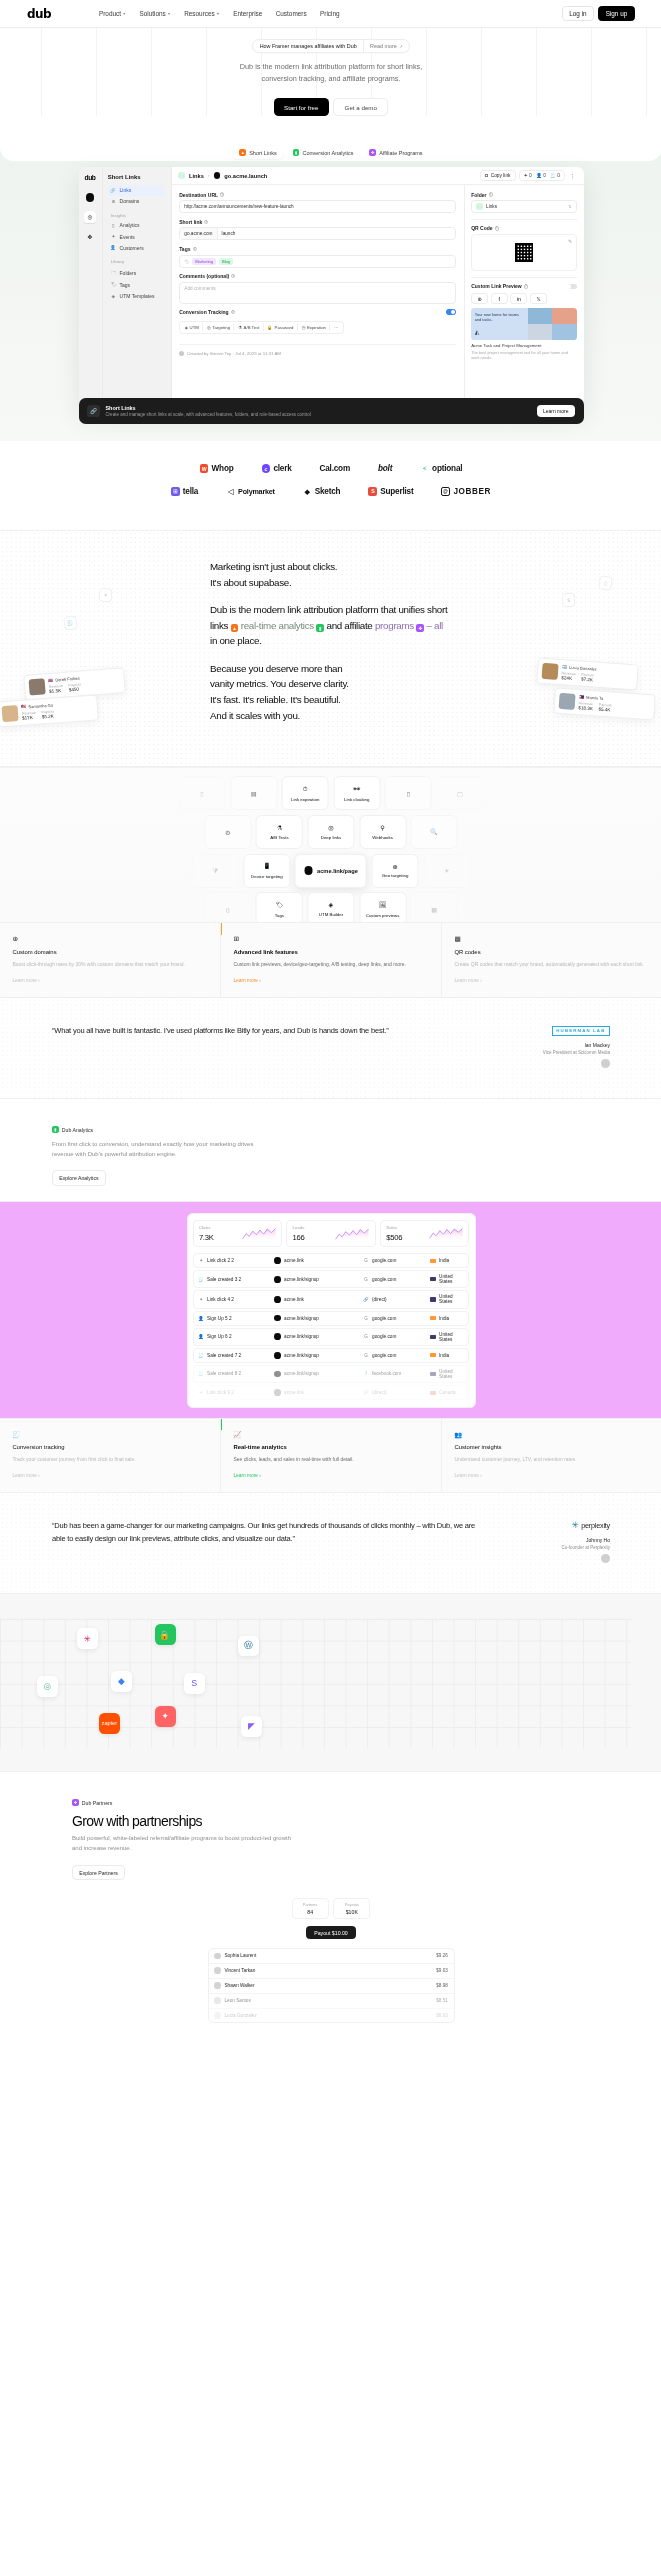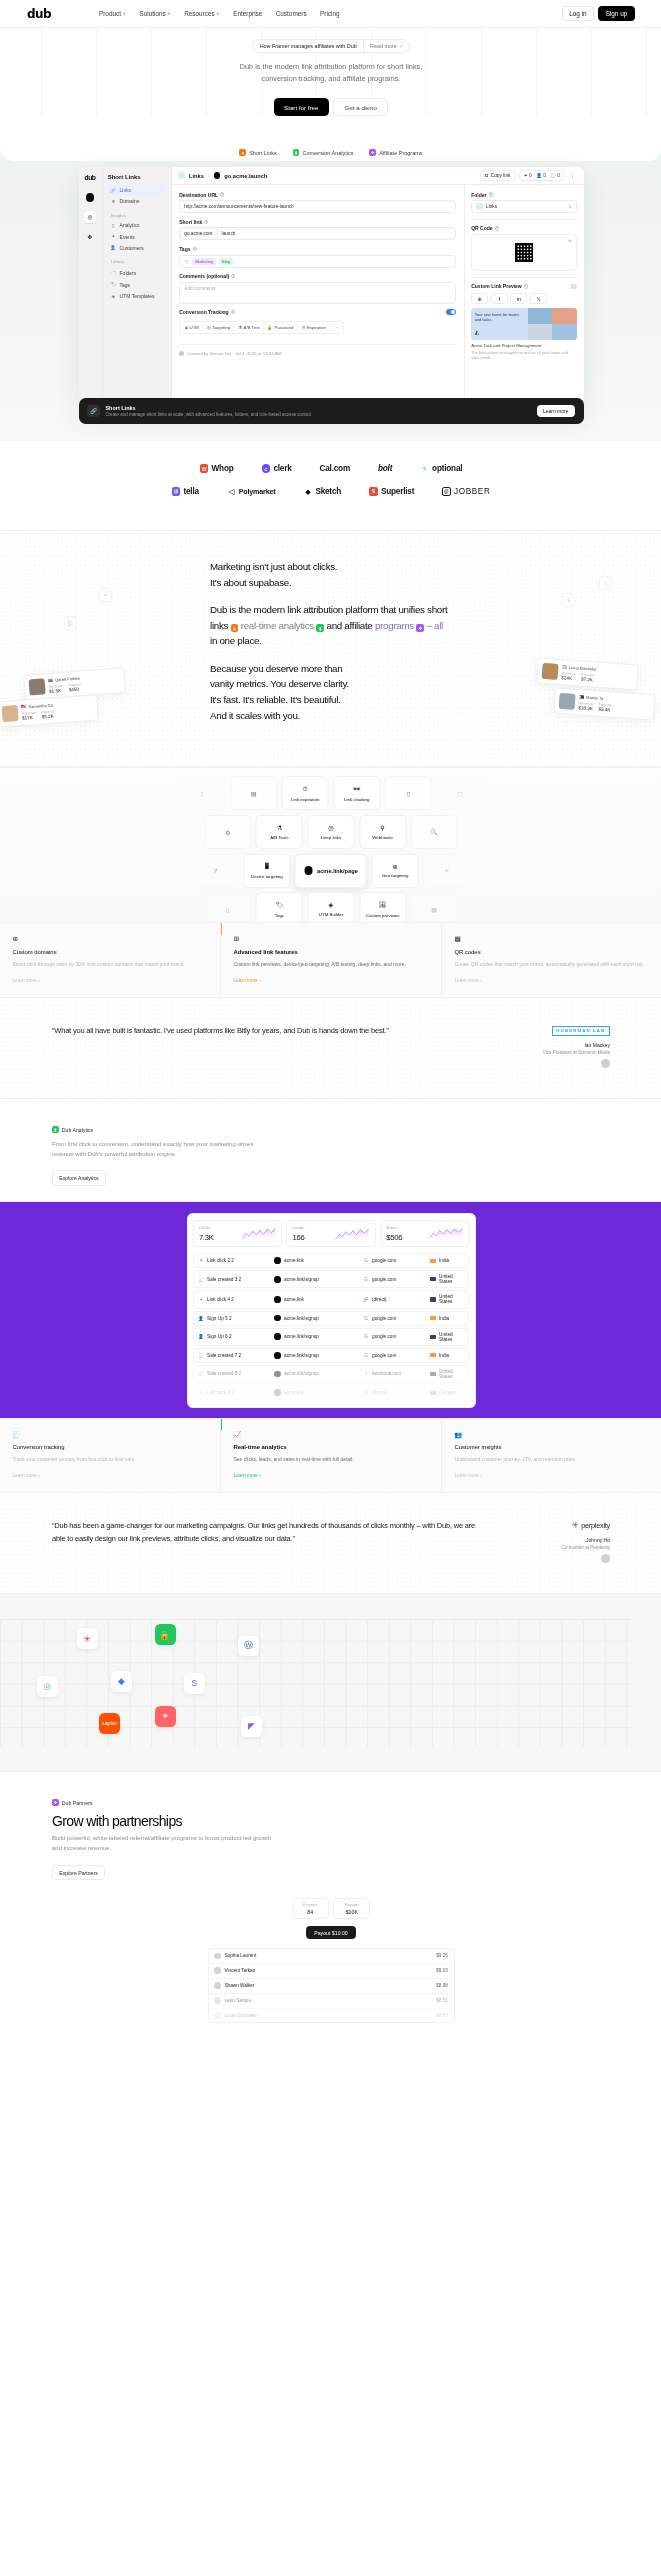--- a/index.html
+++ b/index.html
@@ -186,21 +186,21 @@
   .quote-row{position:relative;display:flex;gap:15.5px;align-items:flex-start;}
   .quote-text{flex:1;font-size:7.5px;line-height:1.62;letter-spacing:-0.2px;color:#1a1a1a;}
   .quote-meta{width:108px;text-align:right;flex:none;}
   .qm-name{font-size:5px;color:#1d1d1d;margin-top:6.7px;}
   .qm-role{font-size:4.5px;color:#8d8d8d;margin-top:1.5px;}
   .hlbox{display:inline-block;border:1px solid #29abe2;color:#29abe2;font-size:4.4px;font-weight:700;letter-spacing:1.1px;padding:1.5px 3.6px;}
   .perplexity{display:inline-flex;align-items:center;gap:2.6px;font-size:7.2px;color:#1b1b1b;letter-spacing:-0.2px;}
   .qm-av{width:8.8px;height:8.8px;border-radius:50%;background:#cfcfcf;display:inline-block;margin-top:4.6px;}
 
   
-  .dash-stage{background:#6d28d9;border-top:0.5px solid #f1f1f1;padding:11.3px 0 9.3px;}
+  .dash-stage{background:#f0abfc;border-top:0.5px solid #f1f1f1;padding:11.3px 0 9.3px;}
   .dash{width:289px;margin:0 auto;background:#fff;border:0.5px solid #f0f0f0;border-radius:5.7px;padding:5.2px;}
   .metrics{display:flex;gap:4.6px;}
   .metric{flex:1;border:0.5px solid #f0f0f0;border-radius:4.6px;padding:4.6px 5.2px;display:flex;align-items:flex-end;justify-content:space-between;}
   .m-k{font-size:4.3px;color:#a2a2a2;}
   .m-v{font-size:7.7px;color:#101010;margin-top:2.6px;letter-spacing:-0.3px;}
   .spark{width:34px;height:13.4px;}
   .etable{margin-top:5.7px;}
   .erow{display:flex;align-items:center;border:0.5px solid #f2f2f2;border-radius:4.1px;background:#fff;padding:3.1px 4.6px;margin-bottom:2.1px;font-size:4.7px;color:#1e1e1e;}
   .ec{display:flex;align-items:center;gap:3.1px;}
   .ec1{width:76px;}.ec2{width:89px;}.ec3{width:67px;}.ec4{flex:1;}
@@ -210,21 +210,21 @@
 
   
   .intsec{background:#f7f7f7;border-top:0.5px solid #efefef;display:flex;padding:25px 0 23px;}
   .int-left{width:242px;padding-left:52px;}
   .int-right{flex:1;position:relative;height:129px;margin-right:31px;
     background-image:linear-gradient(#ededed 0.5px,transparent 0.5px),linear-gradient(90deg,#ededed 0.5px,transparent 0.5px);
     background-size:21.6px 21.6px;}
   .itile{position:absolute;width:20.6px;height:20.6px;border-radius:5.2px;background:#fff;box-shadow:0 1.5px 5.2px rgba(0,0,0,.08);display:flex;align-items:center;justify-content:center;font-size:8.8px;}
 
   
-  .psec{background:#fff;border-top:0.5px solid #efefef;padding:25px 52px 0;}
+  .psec{background:#fff;border-top:0.5px solid #efefef;padding:25px 72px 0;}
   .payouts{margin:17.5px auto 0;width:247px;}
   .pay-top{display:flex;justify-content:center;gap:4.6px;}
   .paybox{border:0.5px solid #f0f0f0;border-radius:4.6px;padding:3.6px 6.7px;background:#fff;text-align:center;min-width:37px;}
   .pb-k{font-size:3.9px;color:#a9a9a9;}
   .pb-v{font-size:5.2px;color:#141414;margin-top:1.5px;}
   .payoutbtn{display:block;margin:6.7px auto 0;background:#1b1b1b;color:#fff;font-size:5.2px;padding:3.6px 8.2px;border-radius:4.1px;border:none;cursor:pointer;}
   .paylist{margin-top:8.8px;border:0.5px solid #f0f0f0;border-radius:5.2px;overflow:hidden;}
   .payrow{display:flex;align-items:center;gap:3.6px;padding:3.6px 5.7px;border-bottom:0.5px solid #f4f4f4;font-size:4.7px;color:#1e1e1e;}
   .payrow:last-child{border-bottom:none;}
   .pr-av{width:6.7px;height:6.7px;border-radius:50%;background:#d3d3d3;flex:none;}
@@ -536,21 +536,21 @@
           <span>Polymarket</span>
         </div>
       <div class="logoitem">
           <span class="lg-mark" style="background:transparent;color:#111;font-size:7.2px">◆</span>
           <span>Sketch</span>
         </div>
       <div class="logoitem">
           <span class="lg-mark" style="background:#e74c3c">S</span>
           <span>Superlist</span>
         </div>
-      <div class="logoitem" style="letter-spacing:0.6px;font-weight:400">
+      <div class="logoitem" style="letter-spacing:0.6px;font-weight:700">
           <span class="lg-mark" style="background:transparent;color:#111;border:0.8px solid #111;font-size:4.6px;color:#111">@</span>
           <span>JOBBER</span>
         </div>
     </div>
   </div>
 
   <div class="copysec">
     <div class="dots-bg"></div>
 
     <div class="tinyicon" style="left:64px;top:85px;transform:rotate(-9deg)">🧾</div>

